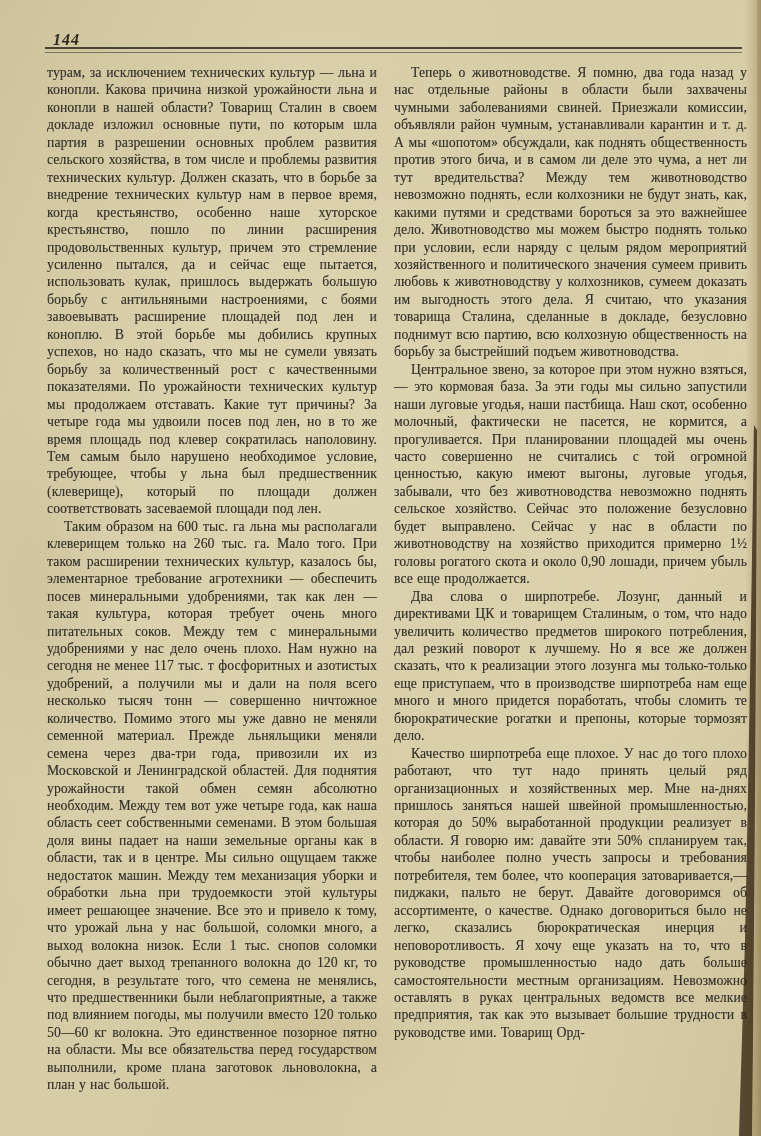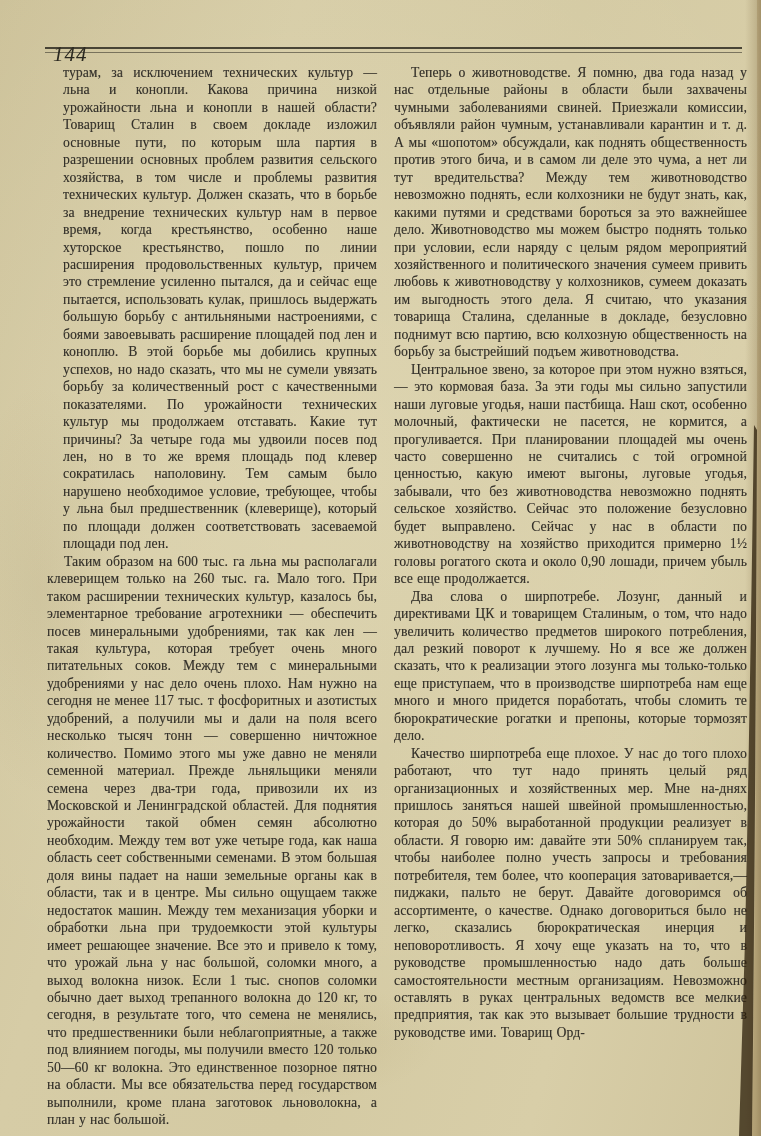--- a/index.html
+++ b/index.html
@@ -24,22 +24,22 @@
   
   .edge-shade{position:absolute;top:0;right:0;width:16px;height:100%;
     background:linear-gradient(to right, rgba(0,0,0,0), rgba(90,65,25,0.18) 70%, rgba(70,50,18,0.30));
     pointer-events:none;}
   .edge-line{position:absolute;top:0;left:0;pointer-events:none;}
 
   .header{
     position:absolute;left:47px;right:20px;top:26px;height:22px;
   }
   .page-number{
-    position:absolute;left:6px;top:16px;
-    font-weight:normal;font-style:italic;font-size:21px;letter-spacing:1px;
+    position:absolute;left:6px;top:5px;
+    font-weight:bold;font-style:italic;font-size:16px;letter-spacing:1px;
     color:#2b2921;
   }
   .header-title{
     position:absolute;left:0;right:0;top:1px;text-align:center;
     font-weight:bold;font-style:italic;font-size:16px;letter-spacing:3px;
     color:#35332a;text-shadow:0.4px 0.4px 0 rgba(43,41,33,0.4);
   }
   .rule{
     position:absolute;left:45px;top:47px;width:697px;height:3px;
     border-top:2px solid rgba(48,45,35,0.85);
@@ -53,21 +53,21 @@
   .col{
     font-size:13.6px;line-height:17.45px;text-align:justify;
     letter-spacing:0.12px;word-spacing:0.6px;
     color:#33302a;
     text-shadow:0.35px 0.35px 0 rgba(40,38,30,0.35);
     hyphens:auto;-webkit-hyphens:auto;
   }
   .col.left{width:330px;}
   .col.right{width:353px;}
   .col p{margin:0;text-indent:17px;}
-  .col p.no-indent{text-indent:0;margin-left:16px;}
+  .col p.no-indent{text-indent:0;}
 </style>
 </head>
 <body>
 
 <div class="page">
 
   <div class="stain s1"></div>
   <div class="stain s2"></div>
   <div class="stain s3"></div>
 

